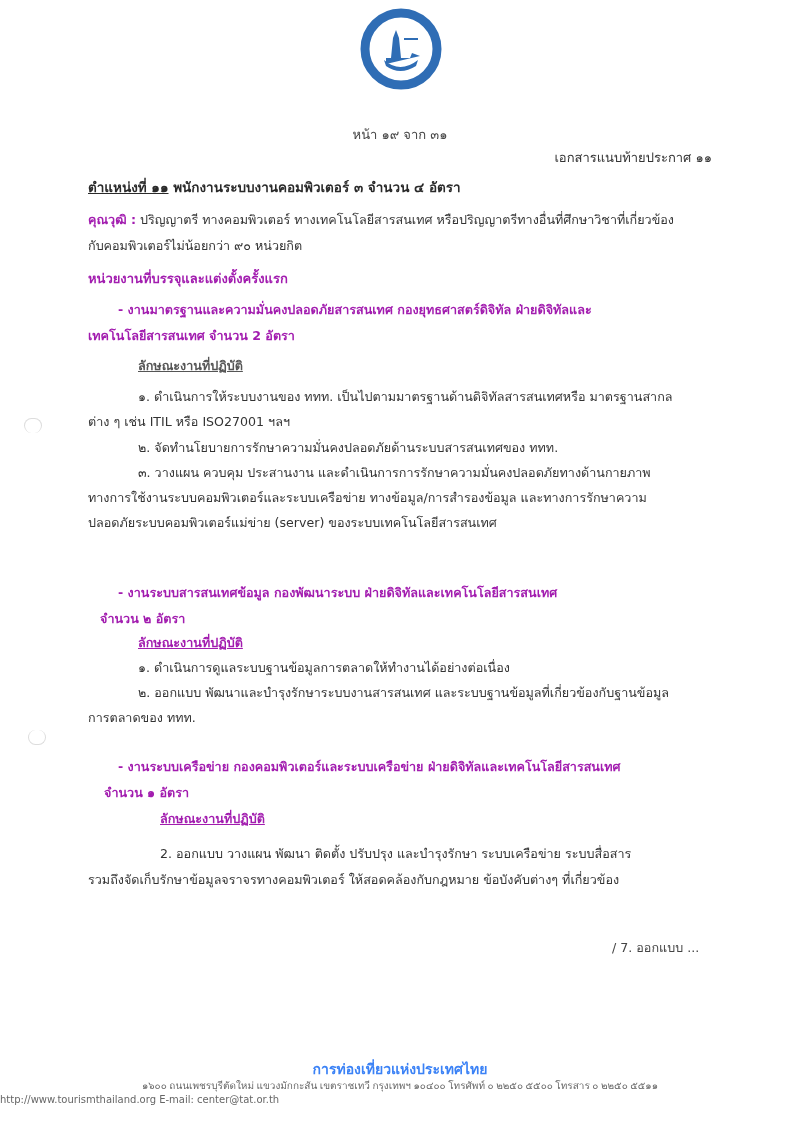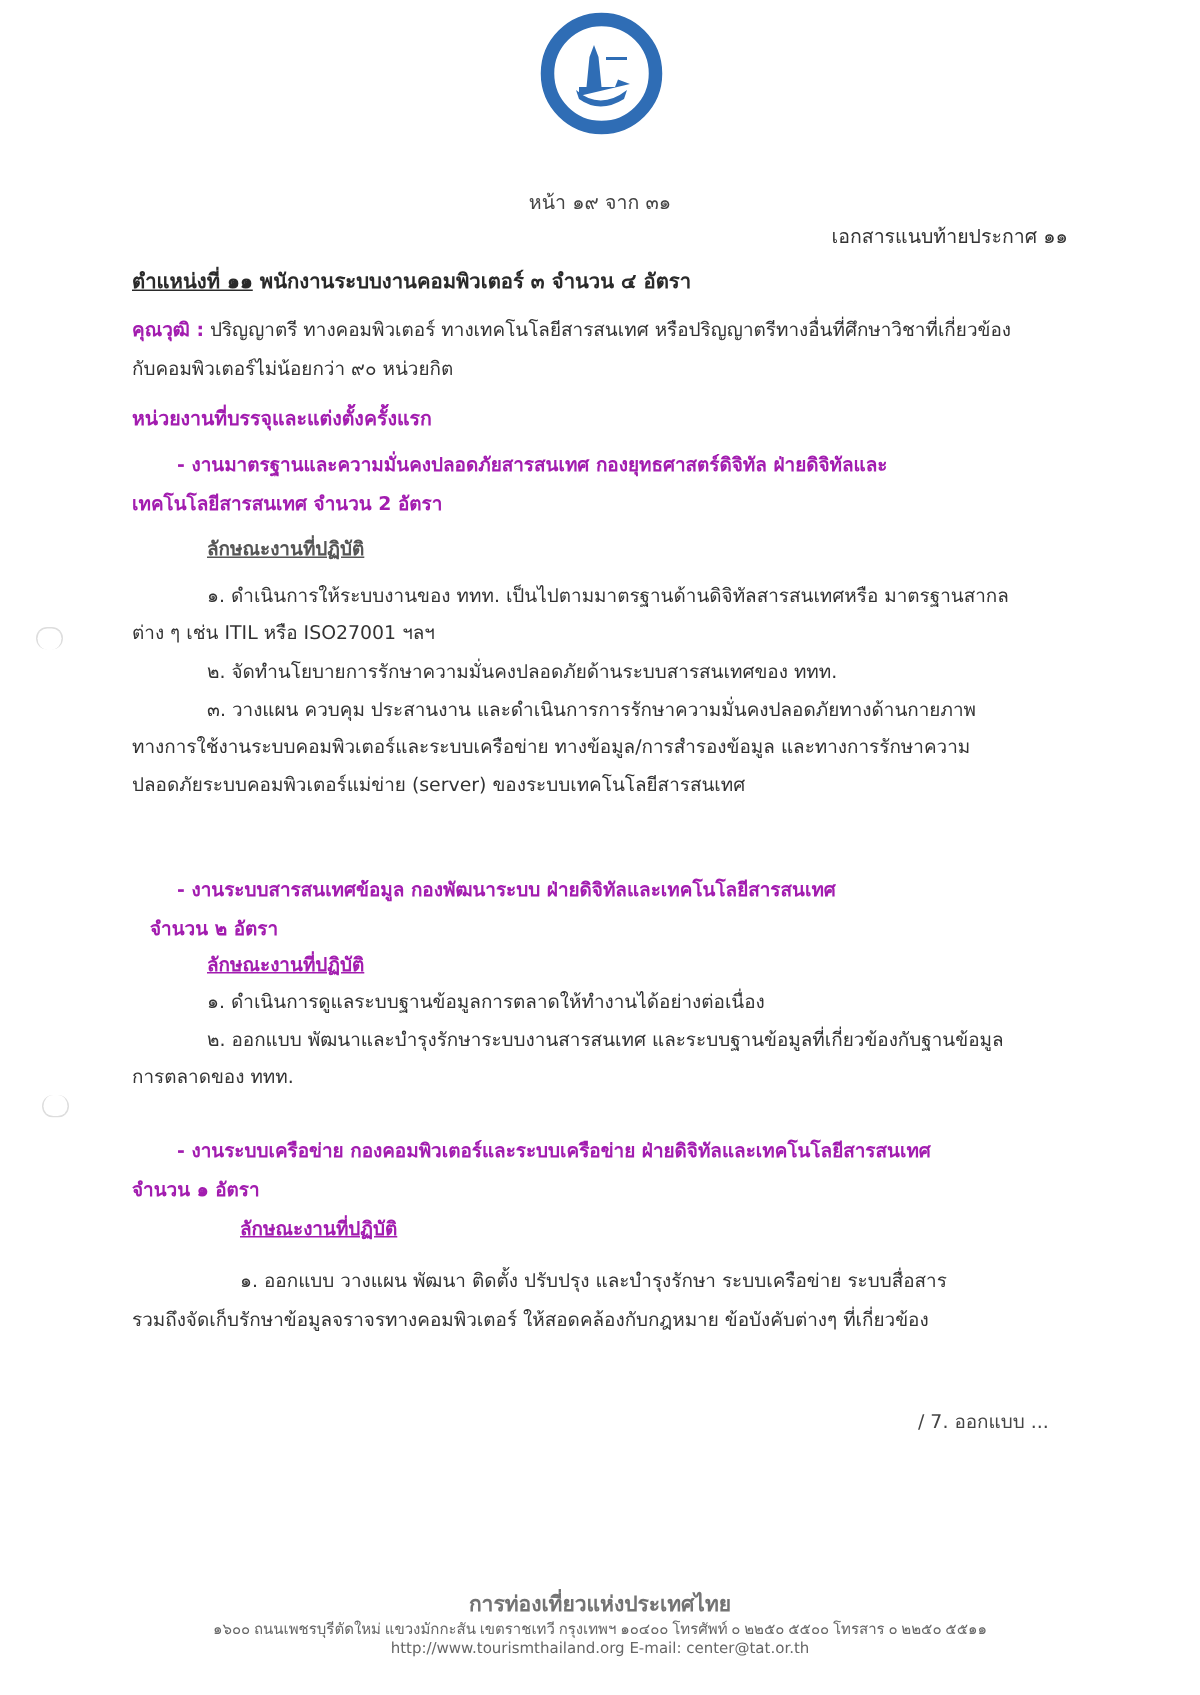--- a/index.html
+++ b/index.html
@@ -11,23 +11,23 @@
   .abs { position: absolute; white-space: nowrap; }
   .logo { left: 360px; top: 8px; width: 82px; height: 82px; }
   .page-num { left: 0; width: 800px; text-align: center; top: 124px; font-size: 13px; color: #444; }
   .annex { right: 88px; top: 147px; font-size: 13px; color: #333; }
   .pos-title { left: 88px; top: 176px; font-size: 13.5px; font-weight: bold; }
   .pos-title .u { text-decoration: underline; }
   .line { font-size: 12.6px; color: #333; }
   .bold { font-weight: bold; color: #a21caf; }
   .ul { text-decoration: underline; }
   .margin-mark { border: 1px solid #ddd; border-radius: 12px; width: 16px; height: 14px; }
-  .footer-title { left: 0; width: 800px; text-align: center; top: 1058px; font-size: 14px; font-weight: bold; color: #737373; }
+  .footer-title { left: 0; width: 800px; text-align: center; top: 1058px; font-size: 14px; font-weight: bold; color: #3b82f6; }
   .footer-addr { left: 0; width: 800px; text-align: center; top: 1078px; font-size: 10px; color: #666; font-family: Liberation Serif, serif; }
-  .footer-web { left: 0; width: 800px; text-align: center; top: 1094px; font-size: 10px; color: #666; }
+  .footer-web { left: 0; width: 800px; top: 1094px; font-size: 10px; color: #666; }
 </style>
 </head>
 <body>
 
 <div class="abs logo">
   <svg width="82" height="82" viewBox="0 0 82 82">
     <circle cx="41" cy="41" r="36" fill="none" stroke="#2f6db5" stroke-width="9"></circle>
     <path d="M26 50 L31 50 L33 30 L36 22 L39 30 L41 50 L50 50 L52 45 L60 48 L26 56 Z" fill="#2f6db5"></path>
     <path d="M24 52 Q40 66 58 52 L56 58 Q40 68 26 58 Z" fill="#2f6db5"></path>
     <rect x="44" y="30" width="14" height="2" fill="#2f6db5"></rect>
@@ -60,23 +60,23 @@
 <div class="abs line" style="left:88px; top:513px;">ปลอดภัยระบบคอมพิวเตอร์แม่ข่าย (server) ของระบบเทคโนโลยีสารสนเทศ</div>
 
 <div class="abs line bold" style="left:118px; top:583px;">- งานระบบสารสนเทศข้อมูล กองพัฒนาระบบ ฝ่ายดิจิทัลและเทคโนโลยีสารสนเทศ</div>
 <div class="abs line bold" style="left:88px; top:609px;margin-left:12px;">จำนวน ๒ อัตรา</div>
 <div class="abs line ul bold" style="left:138px; top:633px;">ลักษณะงานที่ปฏิบัติ</div>
 <div class="abs line" style="left:138px; top:658px;">๑. ดำเนินการดูแลระบบฐานข้อมูลการตลาดให้ทำงานได้อย่างต่อเนื่อง</div>
 <div class="abs line" style="left:138px; top:683px;">๒. ออกแบบ พัฒนาและบำรุงรักษาระบบงานสารสนเทศ และระบบฐานข้อมูลที่เกี่ยวข้องกับฐานข้อมูล</div>
 <div class="abs line" style="left:88px; top:708px;">การตลาดของ ททท.</div>
 
 <div class="abs line bold" style="left:118px; top:757px;">- งานระบบเครือข่าย กองคอมพิวเตอร์และระบบเครือข่าย ฝ่ายดิจิทัลและเทคโนโลยีสารสนเทศ</div>
-<div class="abs line bold" style="left:88px; top:783px;text-align:center;">จำนวน ๑ อัตรา</div>
+<div class="abs line bold" style="left:104px; top:783px;text-align:center;">จำนวน ๑ อัตรา</div>
 <div class="abs line ul bold" style="left:160px; top:809px;">ลักษณะงานที่ปฏิบัติ</div>
-<div class="abs line" style="left:160px; top:844px;">๑. ออกแบบ วางแผน พัฒนา ติดตั้ง ปรับปรุง และบำรุงรักษา ระบบเครือข่าย ระบบสื่อสาร</div>
+<div class="abs line" style="left:160px; top:844px;">2. ออกแบบ วางแผน พัฒนา ติดตั้ง ปรับปรุง และบำรุงรักษา ระบบเครือข่าย ระบบสื่อสาร</div>
 <div class="abs line" style="left:88px; top:870px;">รวมถึงจัดเก็บรักษาข้อมูลจราจรทางคอมพิวเตอร์ ให้สอดคล้องกับกฎหมาย ข้อบังคับต่างๆ ที่เกี่ยวข้อง</div>
 
 <div class="abs line" style="left:612px; top:938px; color:#444;">/ 7. ออกแบบ ...</div>
 
 <div class="abs margin-mark" style="left:24px; top:418px; border-bottom:none;"></div>
 <div class="abs margin-mark" style="left:28px; top:730px; border-top:none;"></div>
 
 <div class="abs footer-title">การท่องเที่ยวแห่งประเทศไทย</div>
 <div class="abs footer-addr">๑๖๐๐ ถนนเพชรบุรีตัดใหม่ แขวงมักกะสัน เขตราชเทวี กรุงเทพฯ ๑๐๔๐๐ โทรศัพท์ ๐ ๒๒๕๐ ๕๕๐๐ โทรสาร ๐ ๒๒๕๐ ๕๕๑๑</div>
 <div class="abs footer-web">http://www.tourismthailand.org E-mail: center@tat.or.th</div>

